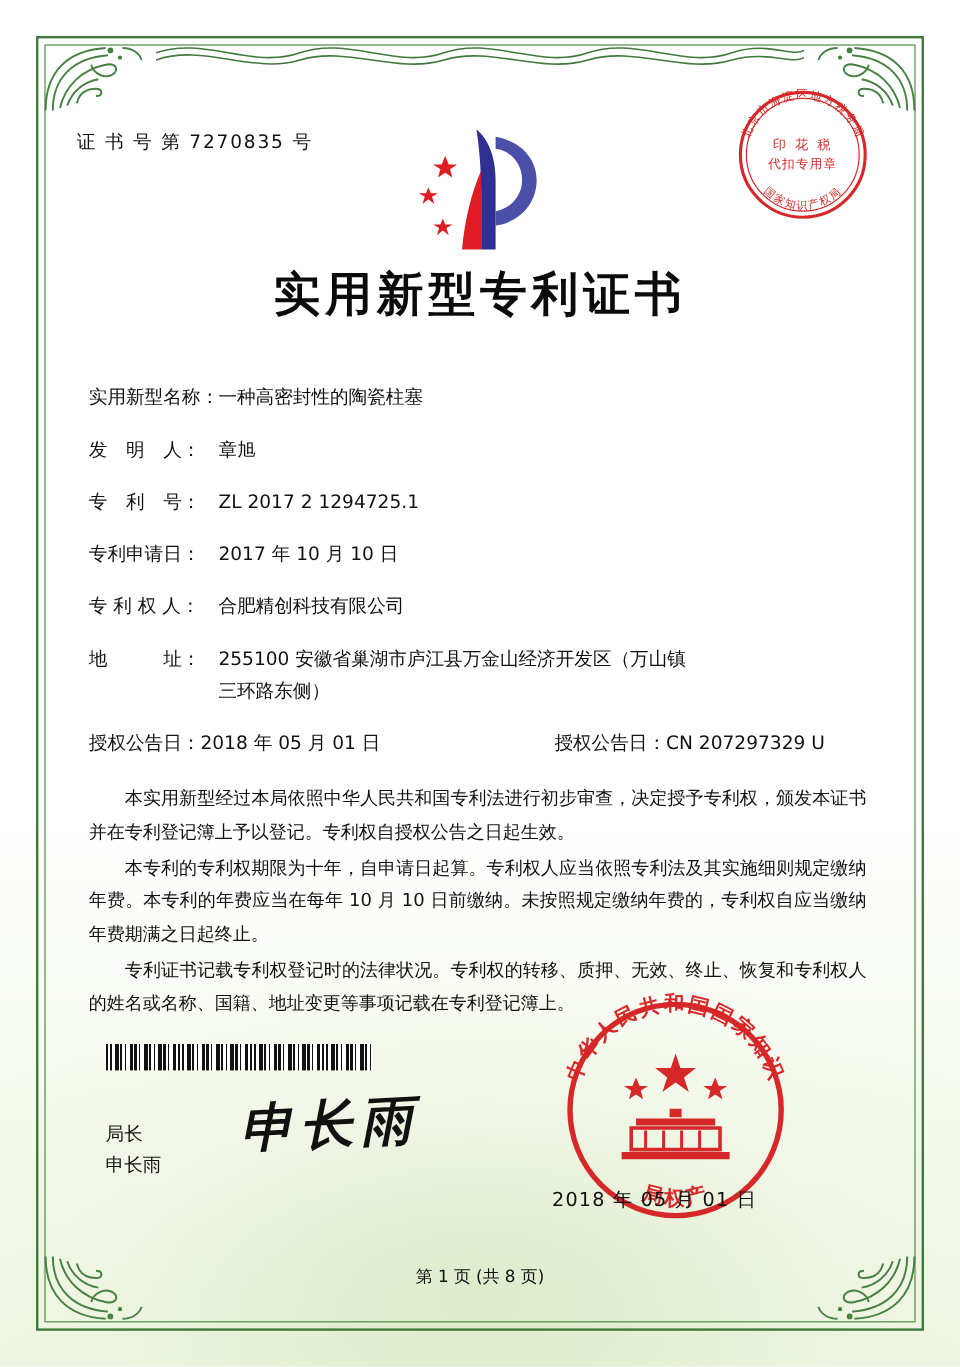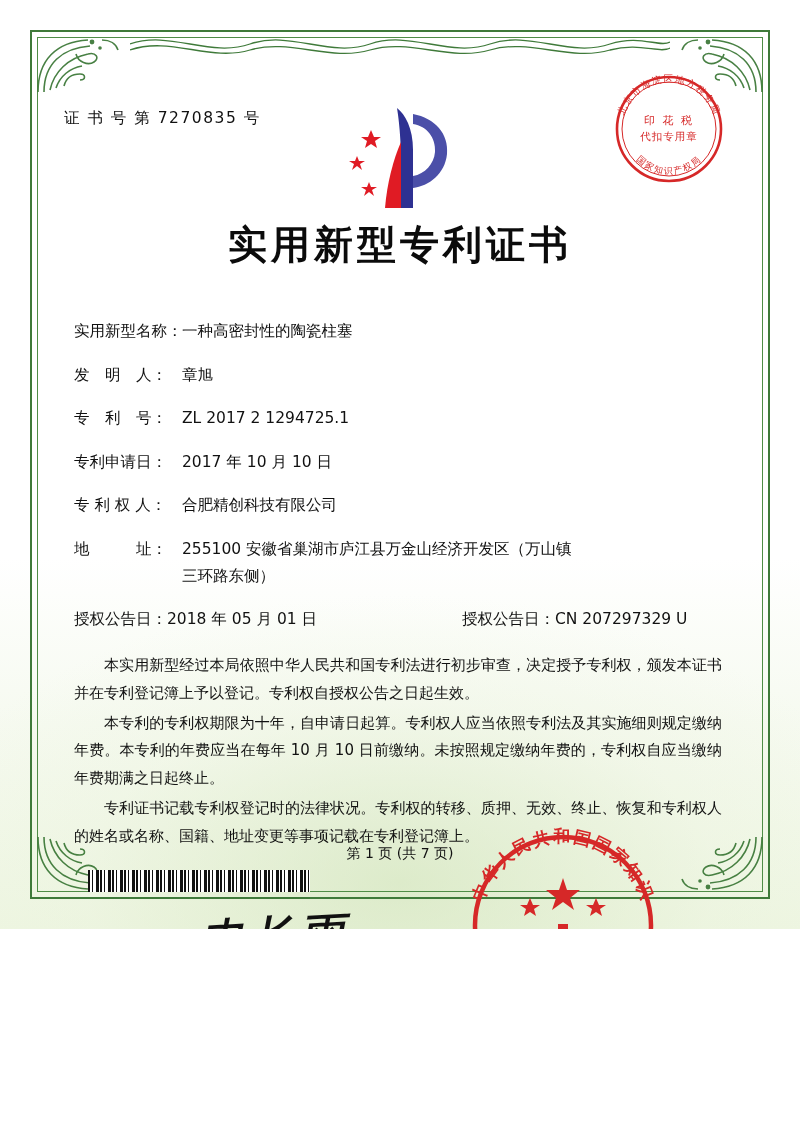--- a/index.html
+++ b/index.html
@@ -10,21 +10,21 @@
     width: 800px;
     height: 1139px;
     background: #ffffff;
     font-family: "DejaVu Sans", "Liberation Sans", sans-serif;
     overflow: hidden;
   }
 
   .page {
     position: relative;
     width: 800px;
-    height: 929px;
+    height: 1139px;
     background:
       radial-gradient(ellipse 700px 400px at 50% 95%, rgba(205,225,180,0.55) 0%, rgba(231,240,215,0.25) 45%, rgba(255,255,255,0) 72%),
       linear-gradient(180deg, #ffffff 0%, #ffffff 60%, #f6faf0 78%, #eef6e2 100%);
     overflow: hidden;
   }
 
   
   .frame-outer {
     position: absolute;
     left: 30px; top: 30px; right: 30px; bottom: 30px;
@@ -413,16 +413,16 @@
           <path d="M68 120 L142 120 L142 138 L68 138 Z" fill="none" stroke="#d62828" stroke-width="3"></path>
           <path d="M80 122 L80 138 M95 122 L95 138 M110 122 L110 138 M125 122 L125 138" stroke="#d62828" stroke-width="2.5"></path>
           <path d="M72 112 L138 112 L138 118 L72 118 Z"></path>
           <path d="M100 104 L110 104 L110 111 L100 111 Z"></path>
         </g>
       </svg>
     </div>
 
     <div class="seal-date">2018 年 05 月 01 日</div>
 
-    <div class="page-footer">第 1 页 (共 7 页)</div>
+    <div class="page-footer">第 1 页 (共 8 页)</div>
 
   </div>
 </div>
 
 </body></html>

